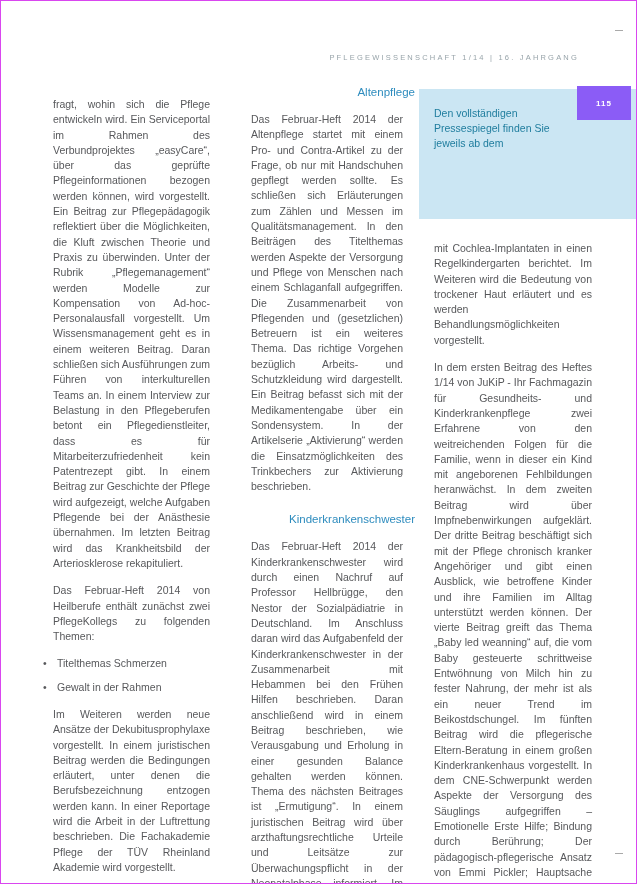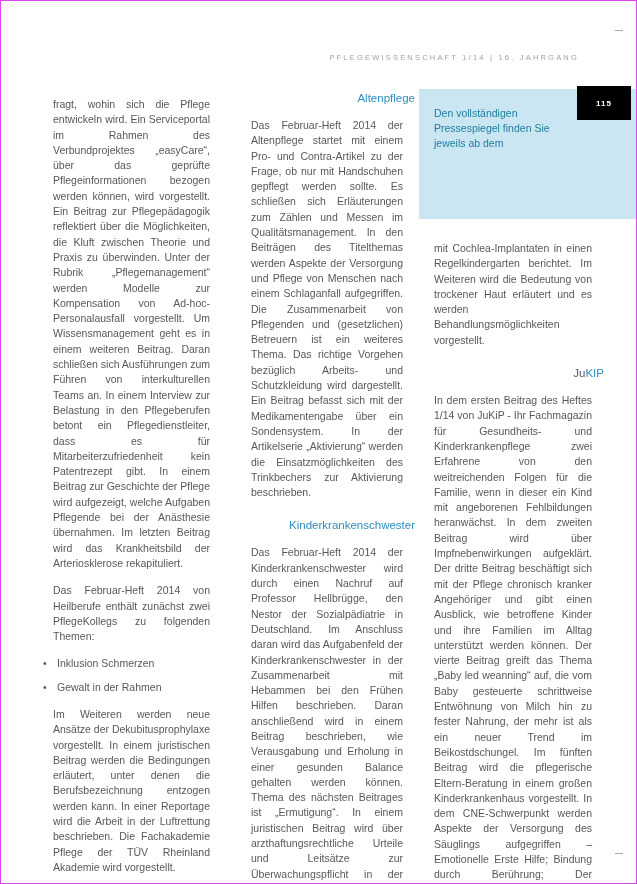--- a/index.html
+++ b/index.html
@@ -31,21 +31,21 @@
   }
   .col p{margin:12px;}
   .col1{left:40px;top:84px;width:181px;}
   .col2{left:238px;top:84px;width:176px;}
   .col3{left:421px;top:228px;width:182px;}
   h3.sec{
     font-size:11.5px;font-weight:400;
     color:#2e8cbe;text-align:right;
     margin:18px 0 9px 0;line-height:15px;
   }
-  h3.sec.first{margin-top:6px;}
+  h3.sec.first{margin-top:0;}
   h3.sec .ju{color:#57585b;}
   .bullet{
     display:flex;margin:8px 0 8px 2px;
     text-align:left;line-height:15.3px;
   }
   .bullet .marker{width:14px;flex:0 0 14px;}
   .bullet + p, .bullets + p{margin-top:10px;}
   .p-after-list{margin-top:12px !important;}
   .infobox{
     position:absolute;left:418px;top:88px;
@@ -53,42 +53,42 @@
     background:#cbe6f3;
     box-sizing:border-box;
     padding:17px 14px 0 15px;
     font-size:10.5px;line-height:14.8px;
     color:#1f7d9e;
   }
   .infobox .url{margin-top:11px;color:#2795ba;}
   .badge{
     position:absolute;left:576px;top:85px;
     width:54px;height:34px;
-    background:#000000;
+    background:#8b5cf6;
     color:#ffffff;font-size:8px;font-weight:700;
     letter-spacing:1px;
     display:flex;align-items:center;justify-content:center;
   }
 </style>
 </head>
 <body>
 
 <div class="page">
 
   <div class="page-header">PFLEGEWISSENSCHAFT 1/14 | 16. JAHRGANG</div>
   <div class="crop-mark top"></div>
   <div class="crop-mark bottom"></div>
 
   <div class="col col1">
     <p>fragt, wohin sich die Pflege entwickeln wird. Ein Serviceportal im Rahmen des Verbundprojektes „easyCare“, über das geprüfte Pflegeinformationen bezogen werden können, wird vorgestellt. Ein Beitrag zur Pflegepädagogik reflektiert über die Möglichkeiten, die Kluft zwischen Theorie und Praxis zu überwinden. Unter der Rubrik „Pflegemanagement“ werden Modelle zur Kompensation von Ad-hoc-Personalausfall vorgestellt. Um Wissensmanagement geht es in einem weiteren Beitrag. Daran schließen sich Ausführungen zum Führen von interkulturellen Teams an. In einem Interview zur Belastung in den Pflegeberufen betont ein Pflegedienstleiter, dass es für Mitarbeiterzufriedenheit kein Patentrezept gibt. In einem Beitrag zur Geschichte der Pflege wird aufgezeigt, welche Aufgaben Pflegende bei der Anästhesie übernahmen. Im letzten Beitrag wird das Krankheitsbild der Arteriosklerose rekapituliert.</p>
     <p>Das Februar-Heft 2014 von Heilberufe enthält zunächst zwei PflegeKollegs zu folgenden Themen:</p>
     <div class="bullets">
       <div class="bullet">
         <span class="marker">•</span>
-        <span>Inklusion Schmerzen</span>
+        <span>Titelthemas Schmerzen</span>
       </div>
       <div class="bullet">
         <span class="marker">•</span>
         <span>Gewalt in der Rahmen</span>
       </div>
     </div>
     <p class="p-after-list">Im Weiteren werden neue Ansätze der Dekubitusprophylaxe vorgestellt. In einem juristischen Beitrag werden die Bedingungen erläutert, unter denen die Berufsbezeichnung entzogen werden kann. In einer Reportage wird die Arbeit in der Luftrettung beschrieben. Die Fachakademie Pflege der TÜV Rheinland Akademie wird vorgestellt.</p>
   </div>
 
   <div class="col col2">
@@ -101,17 +101,16 @@
   <div class="infobox">
     <div>Den vollständigen</div>
     <div>Pressespiegel finden Sie</div>
     <div>jeweils ab dem</div>
   </div>
 
   <div class="badge">115</div>
 
   <div class="col col3">
     <p>mit Cochlea-Implantaten in einen Regelkindergarten berichtet. Im Weiteren wird die Bedeutung von trockener Haut erläutert und es werden Behandlungsmöglichkeiten vorgestellt.</p>
-    <h3 class="sec"><span class="ju">Ju</span><span class="kip">KIP</span></h3>
     <p>In dem ersten Beitrag des Heftes 1/14 von JuKiP - Ihr Fachmagazin für Gesundheits- und Kinderkrankenpflege zwei Erfahrene von den weitreichenden Folgen für die Familie, wenn in dieser ein Kind mit angeborenen Fehlbildungen heranwächst. In dem zweiten Beitrag wird über Impfnebenwirkungen aufgeklärt. Der dritte Beitrag beschäftigt sich mit der Pflege chronisch kranker Angehöriger und gibt einen Ausblick, wie betroffene Kinder und ihre Familien im Alltag unterstützt werden können. Der vierte Beitrag greift das Thema „Baby led weanning“ auf, die vom Baby gesteuerte schrittweise Entwöhnung von Milch hin zu fester Nahrung, der mehr ist als ein neuer Trend im Beikostdschungel. Im fünften Beitrag wird die pflegerische Eltern-Beratung in einem großen Kinderkrankenhaus vorgestellt. In dem CNE-Schwerpunkt werden Aspekte der Versorgung des Säuglings aufgegriffen – Emotionelle Erste Hilfe; Bindung durch Berührung; Der pädagogisch-pflegerische Ansatz von Emmi Pickler; Hauptsache gesund</p>
   </div>
 
 </div>
 
 </body></html>

